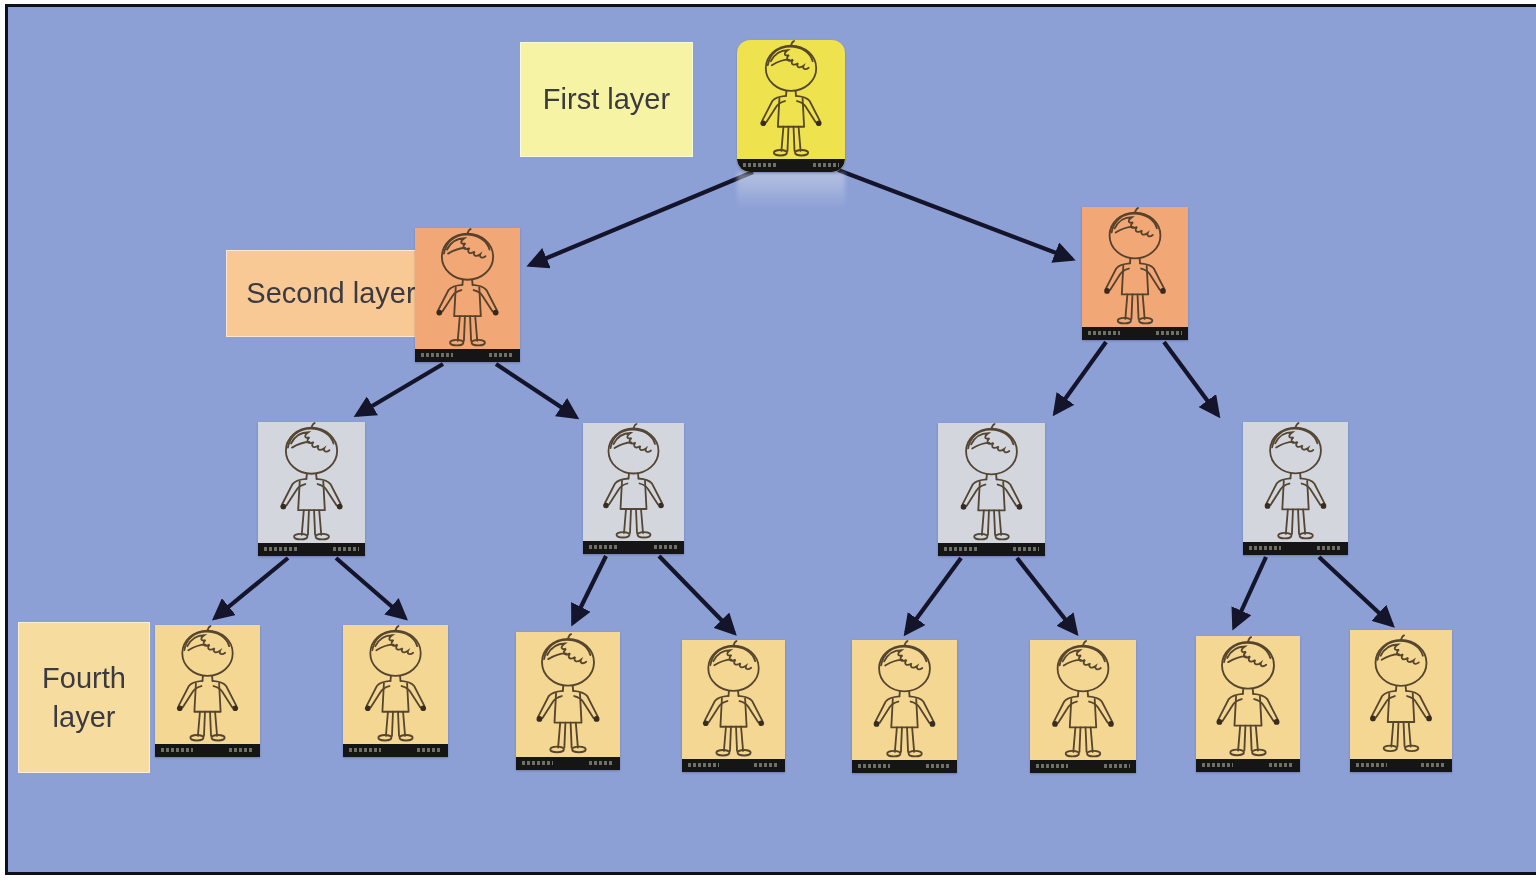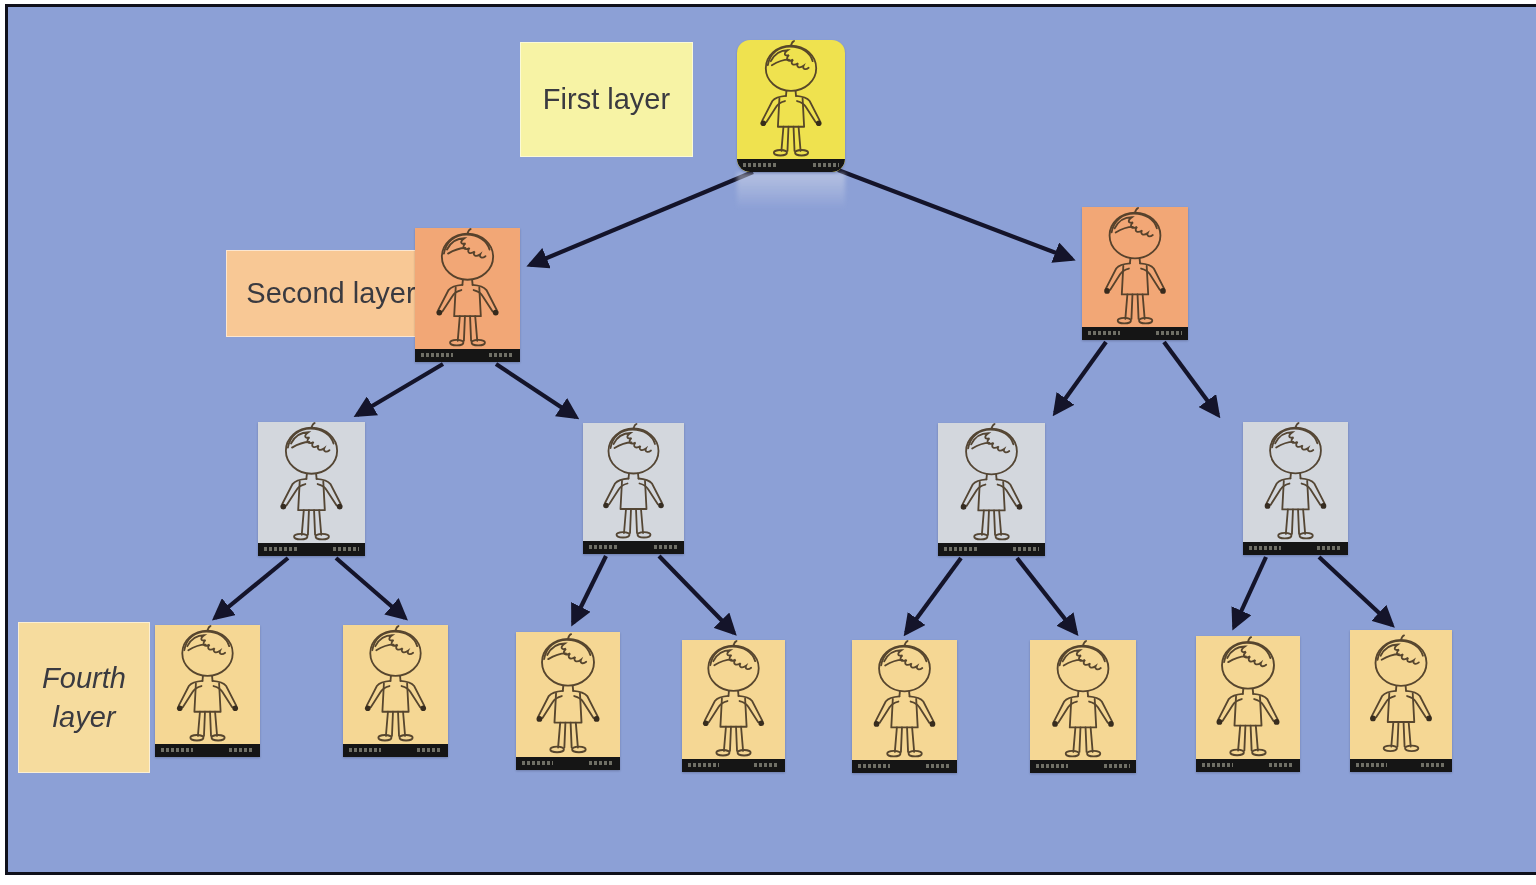--- a/index.html
+++ b/index.html
@@ -6,21 +6,21 @@
             font-family:"Liberation Sans", sans-serif;}
   .frame{position:absolute;left:5px;top:4px;width:1517px;height:865px;
          border:3px solid #10101a;background:#8ca0d6;padding-left:44px;}
   
   .label-box{position:absolute;display:flex;align-items:center;justify-content:center;
              text-align:center;font-size:29px;line-height:1.32;color:#3a3a40;
              border:1px solid rgba(255,255,255,0.55);box-sizing:border-box;padding:4px 14px;}
   .lb1{left:512px;top:35px;width:173px;height:115px;background:#f7f3a5;}
   .lb2{left:170px;top:243px;width:210px;height:87px;background:#f8c895;margin-left:48px;}
   .lb3{left:47px;top:398px;width:196px;height:117px;background:#dbdaf3;}
-  .lb4{left:10px;top:615px;width:132px;height:151px;background:#f6dc9e;font-style:italic;}
+  .lb4{left:10px;top:615px;width:132px;height:151px;background:#f6dc9e;}
   
   .node{position:absolute;box-sizing:border-box;box-shadow:0 1px 2px rgba(20,20,40,0.25);}
   .node .fig{position:absolute;left:0;top:0;width:100%;height:calc(100% - 13px);}
   .bar{position:absolute;left:0;bottom:0;width:100%;height:13px;background:#151515;}
   .sm{position:absolute;top:4px;height:4px;opacity:.55;
       background:repeating-linear-gradient(90deg,#b9b9a8 0 3px,transparent 3px 5px);}
   .sm-l{left:6%;width:30%;}
   .sm-r{right:6%;width:24%;}
   .n-l1{background:#efe24f;border-radius:13px;overflow:hidden;}
   .n-l1 .bar{border-radius:0 0 13px 13px;}

